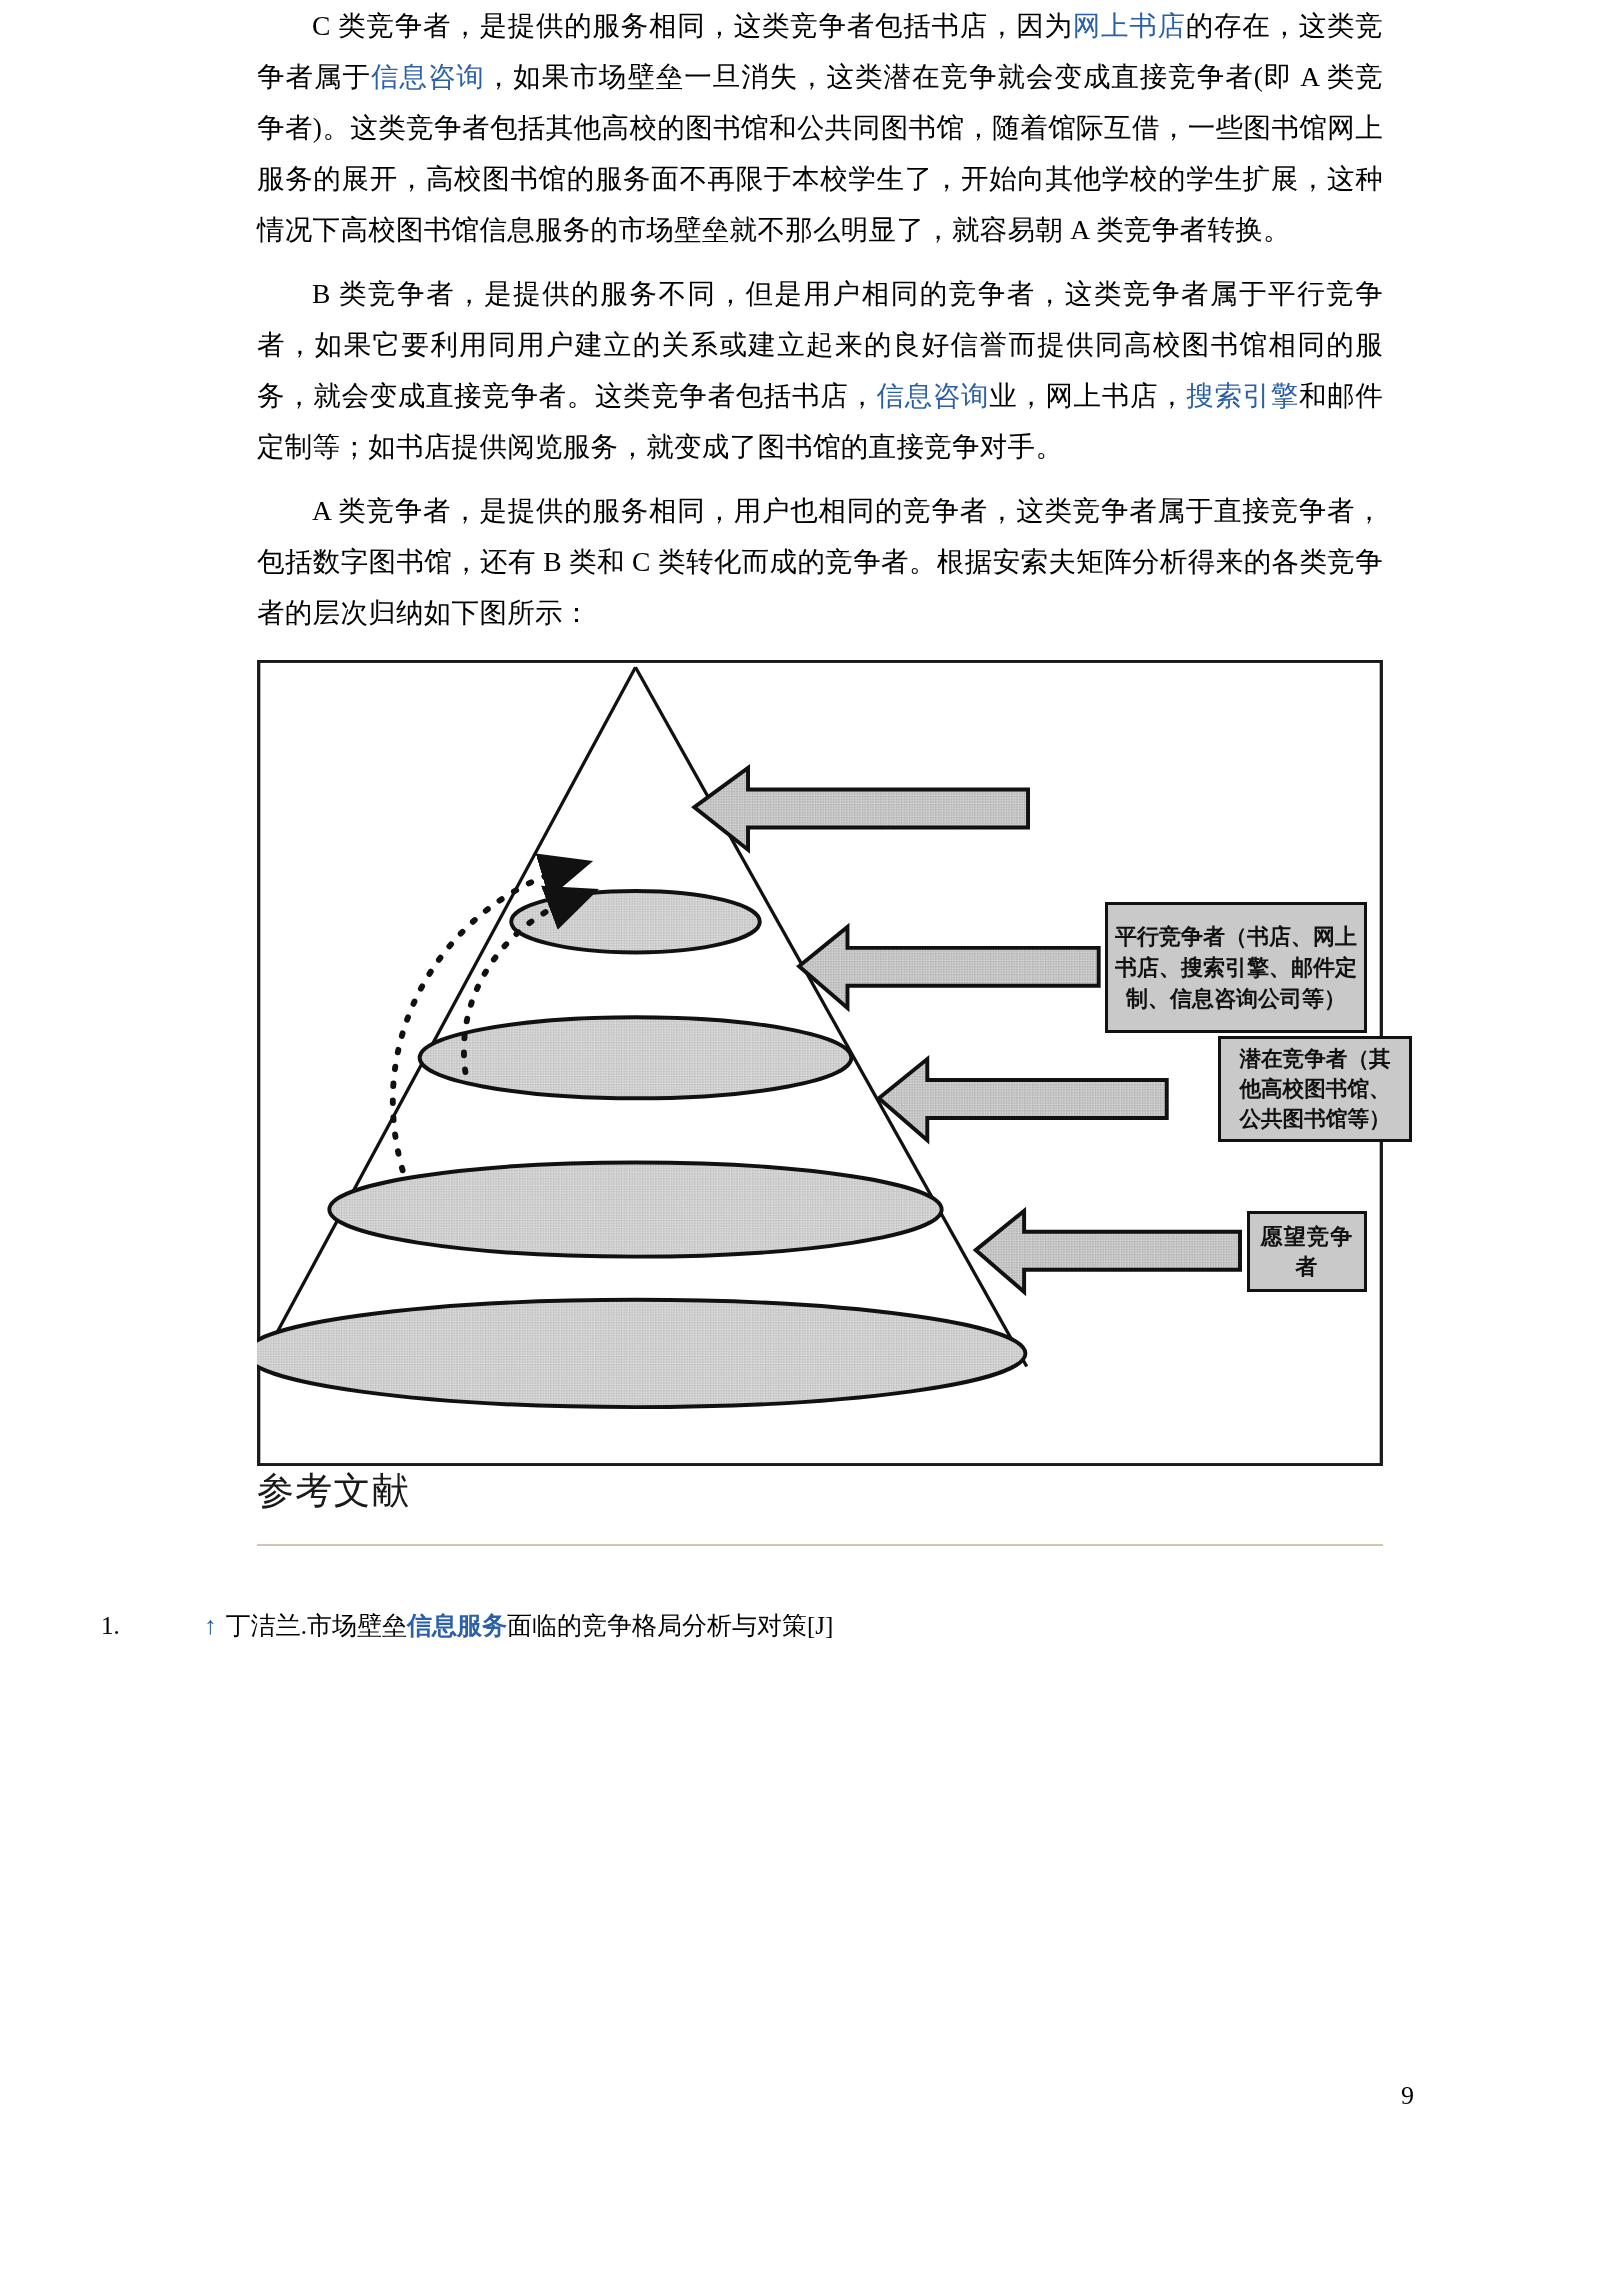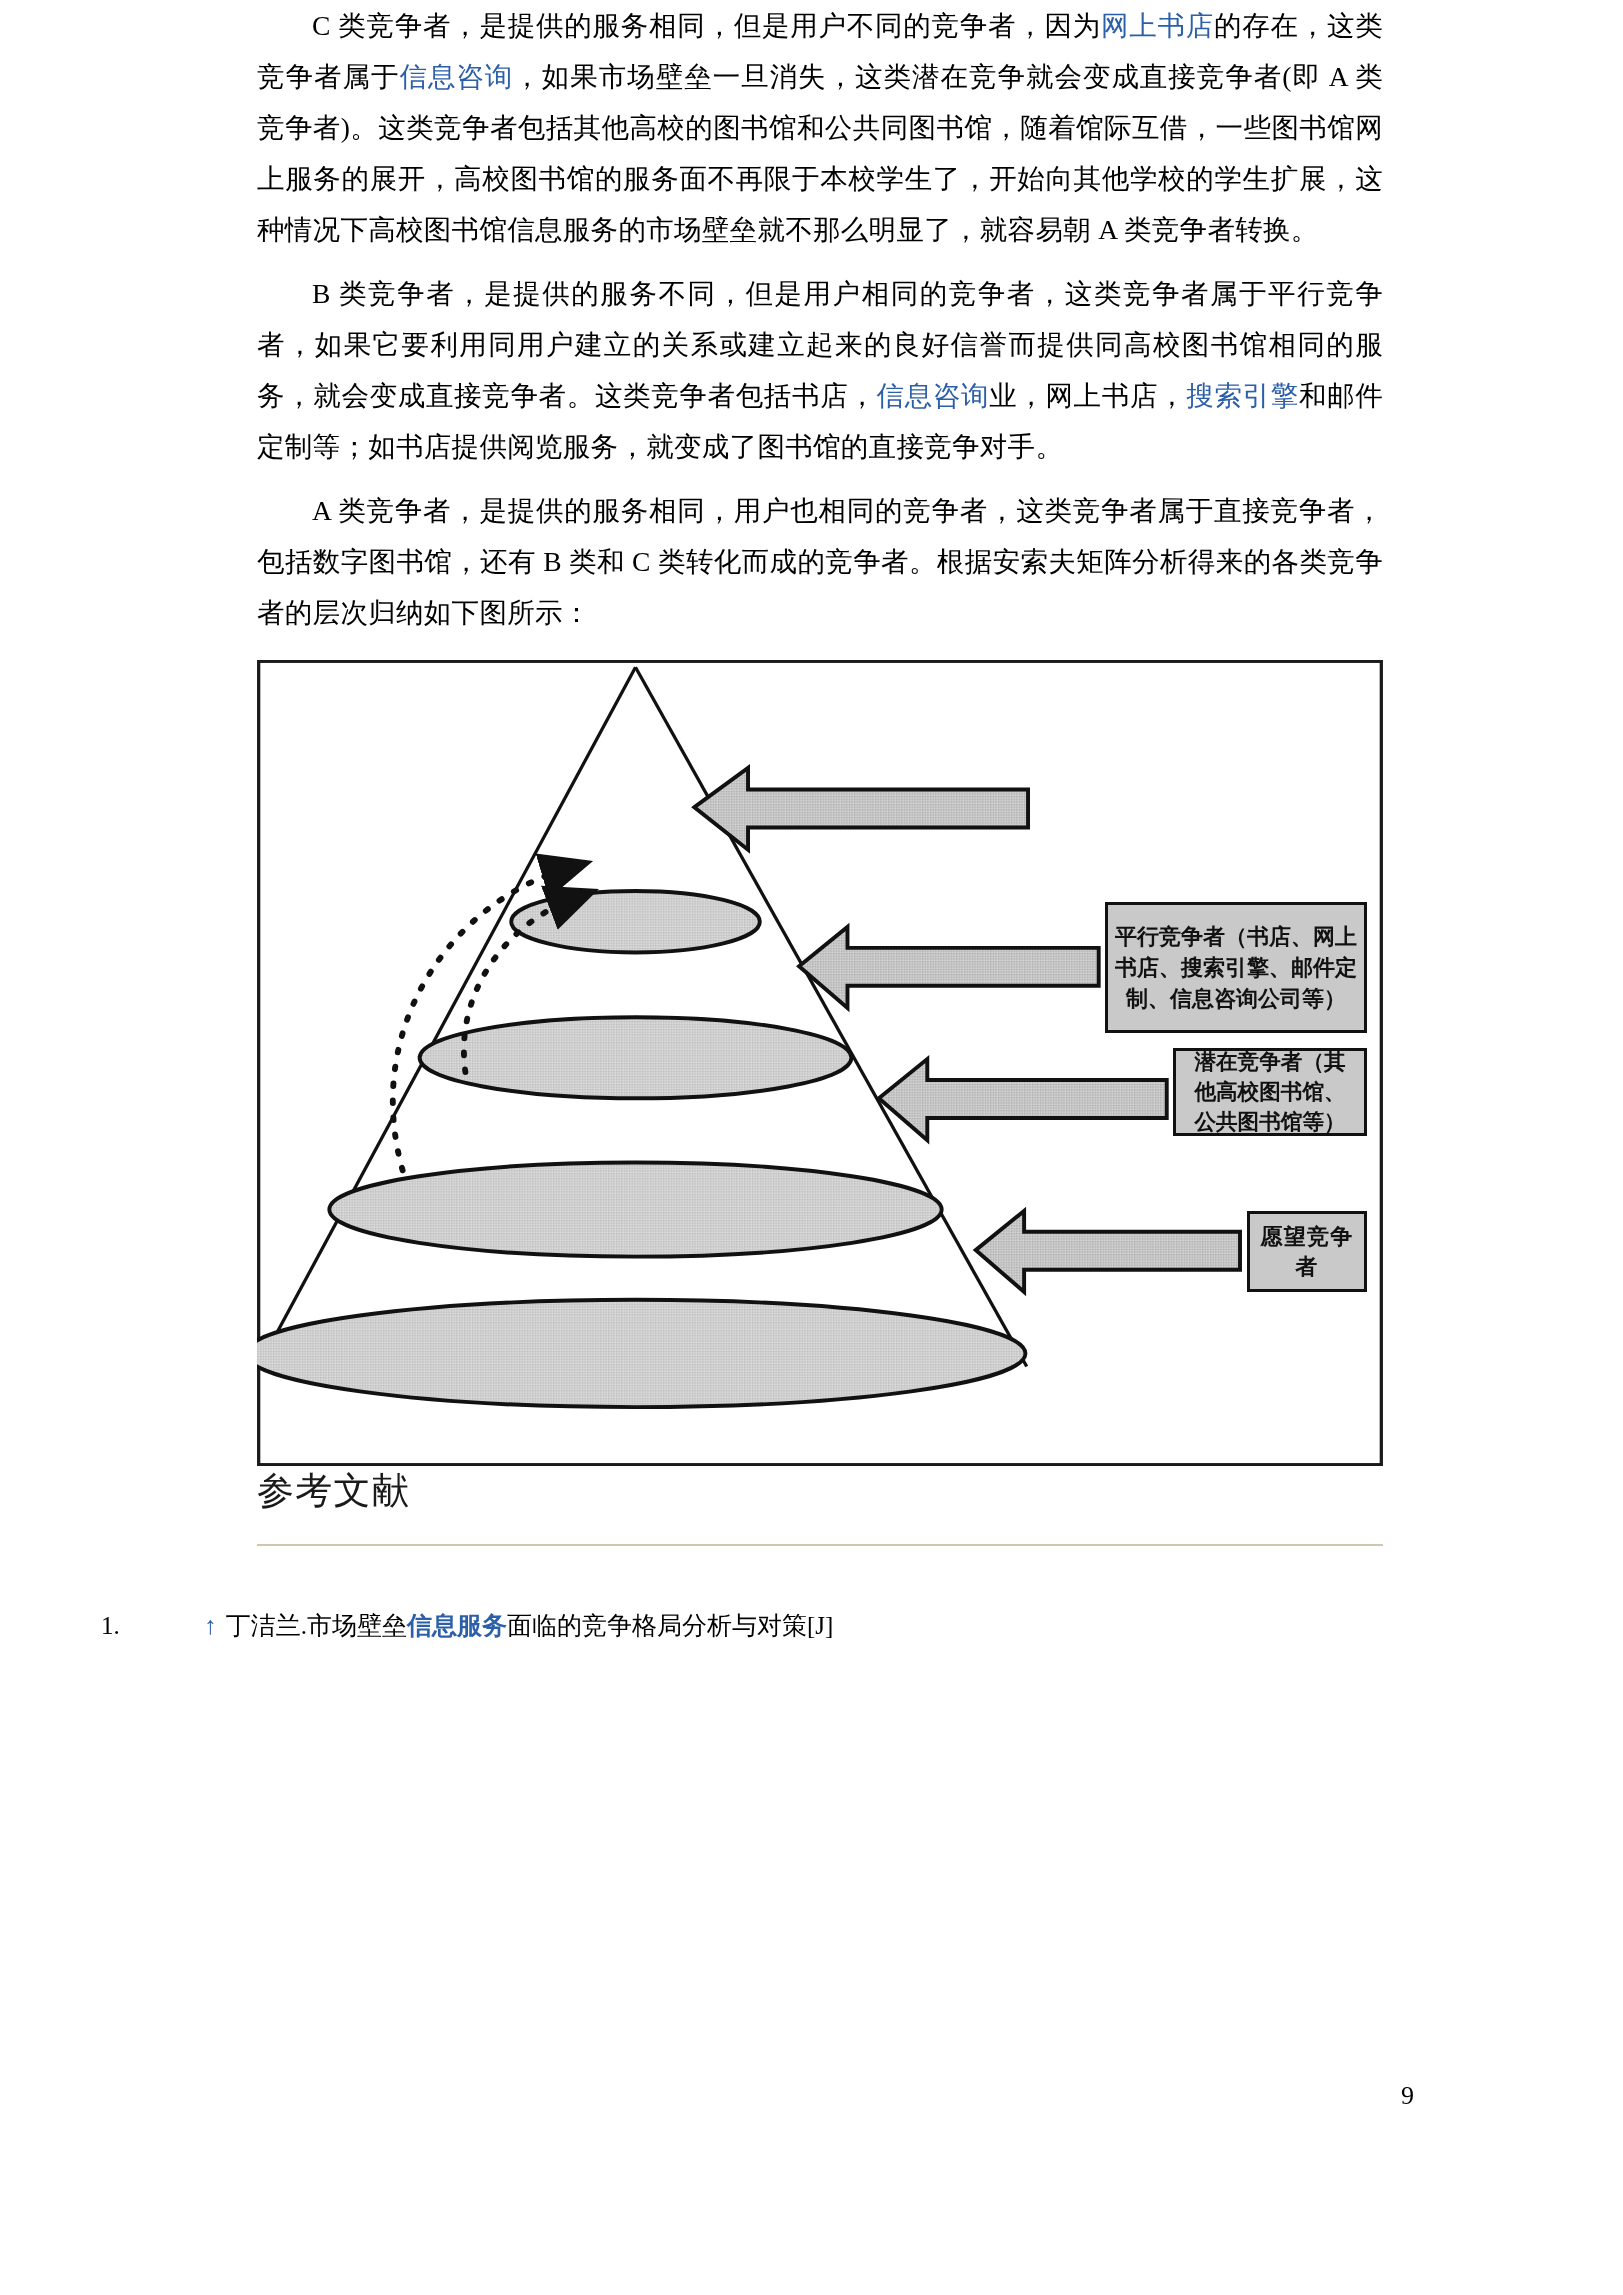--- a/index.html
+++ b/index.html
@@ -108,21 +108,21 @@
     color: #000;
   }
 </style>
 </head>
 <body>
 
 <div id="page">
 
   <div class="content">
 
-    <p class="para" id="para-c"><span>C 类竞争者，是提供的服务相同，但是用户不同的竞争者，因为</span><span class="lnk">网上书店</span><span>的存在，这类竞争者属于</span><span class="lnk">信息咨询</span><span>，如果市场壁垒一旦消失，这类潜在竞争就会变成直接竞争者(即 A 类竞争者)。这类竞争者包括其他高校的图书馆和公共同图书馆，随着馆际互借，一些图书馆网上服务的展开，高校图书馆的服务面不再限于本校学生了，开始向其他学校的学生扩展，这种情况下高校图书馆信息服务的市场壁垒就不那么明显了，就容易朝 A 类竞争者转换。</span></p>
+    <p class="para" id="para-c"><span>C 类竞争者，是提供的服务相同，这类竞争者包括书店，因为</span><span class="lnk">网上书店</span><span>的存在，这类竞争者属于</span><span class="lnk">信息咨询</span><span>，如果市场壁垒一旦消失，这类潜在竞争就会变成直接竞争者(即 A 类竞争者)。这类竞争者包括其他高校的图书馆和公共同图书馆，随着馆际互借，一些图书馆网上服务的展开，高校图书馆的服务面不再限于本校学生了，开始向其他学校的学生扩展，这种情况下高校图书馆信息服务的市场壁垒就不那么明显了，就容易朝 A 类竞争者转换。</span></p>
 
     <p class="para" id="para-b"><span>B 类竞争者，是提供的服务不同，但是用户相同的竞争者，这类竞争者属于平行竞争者，如果它要利用同用户建立的关系或建立起来的良好信誉而提供同高校图书馆相同的服务，就会变成直接竞争者。这类竞争者包括书店，</span><span class="lnk">信息咨询</span><span>业，网上书店，</span><span class="lnk">搜索引擎</span><span>和邮件定制等；如书店提供阅览服务，就变成了图书馆的直接竞争对手。</span></p>
 
     <p class="para" id="para-a"><span>A 类竞争者，是提供的服务相同，用户也相同的竞争者，这类竞争者属于直接竞争者，包括数字图书馆，还有 B 类和 C 类转化而成的竞争者。根据安索夫矩阵分析得来的各类竞争者的层次归纳如下图所示：</span></p>
 
     <div class="figure-wrap">
       <div class="figure-frame">
         <svg width="1126" height="806" viewBox="0 0 1720 1232" xmlns="http://www.w3.org/2000/svg">
           <defs>
             <pattern id="noisefill" width="4" height="4" patternUnits="userSpaceOnUse">
@@ -182,24 +182,24 @@
 
 
       <div style="position:absolute; left:848px; top:242px; width:262px; height:131px;
                   background:#c9c9c9; border:3.3px solid #111; box-sizing:border-box;
                   display:flex; align-items:center; justify-content:center; text-align:center;
                   padding:0 6px;">
         <span style="font-family:'Liberation Sans','DejaVu Sans',sans-serif; font-weight:bold;
                      font-size:22px; line-height:31px; color:#111;">平行竞争者（书店、网上书店、搜索引擎、邮件定制、信息咨询公司等）</span>
       </div>
 
-      <div style="position:absolute; left:916px; top:376px; width:194px; height:88px;
+      <div style="position:absolute; left:961px; top:376px; width:194px; height:106px;
                   background:#c9c9c9; border:3.3px solid #111; box-sizing:border-box;
                   display:flex; align-items:center; justify-content:center; text-align:center;
-                  padding:0 7.9px;margin-top:12px;">
+                  padding:0 7.9px;">
         <span style="font-family:'Liberation Sans','DejaVu Sans',sans-serif; font-weight:bold;
                      font-size:21.6px; line-height:30px; color:#111;">潜在竞争者（其他高校图书馆、公共图书馆等）</span>
       </div>
 
       <div style="position:absolute; left:990px; top:551px; width:120px; height:81px;
                   background:#c9c9c9; border:3.3px solid #111; box-sizing:border-box;
                   display:flex; align-items:center; justify-content:flex-end; text-align:center;">
         <span style="font-family:'Liberation Sans','DejaVu Sans',sans-serif; font-weight:bold;
                      font-size:22px; line-height:30px; color:#111; letter-spacing:1.3px;">愿望竞争者</span>
       </div>

